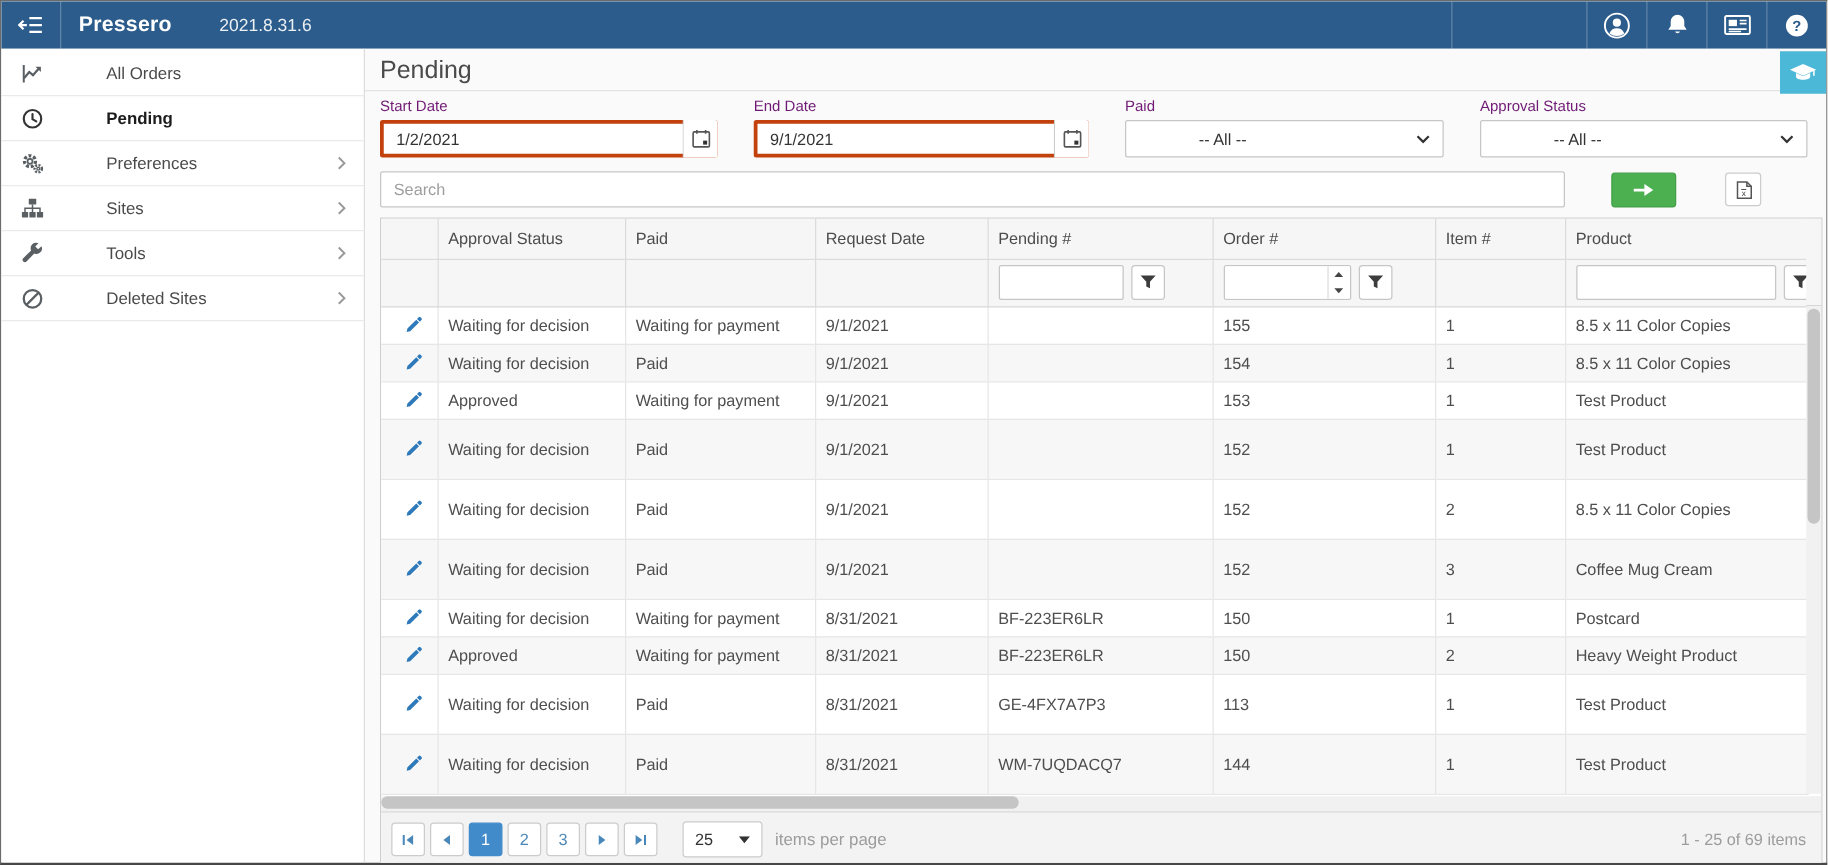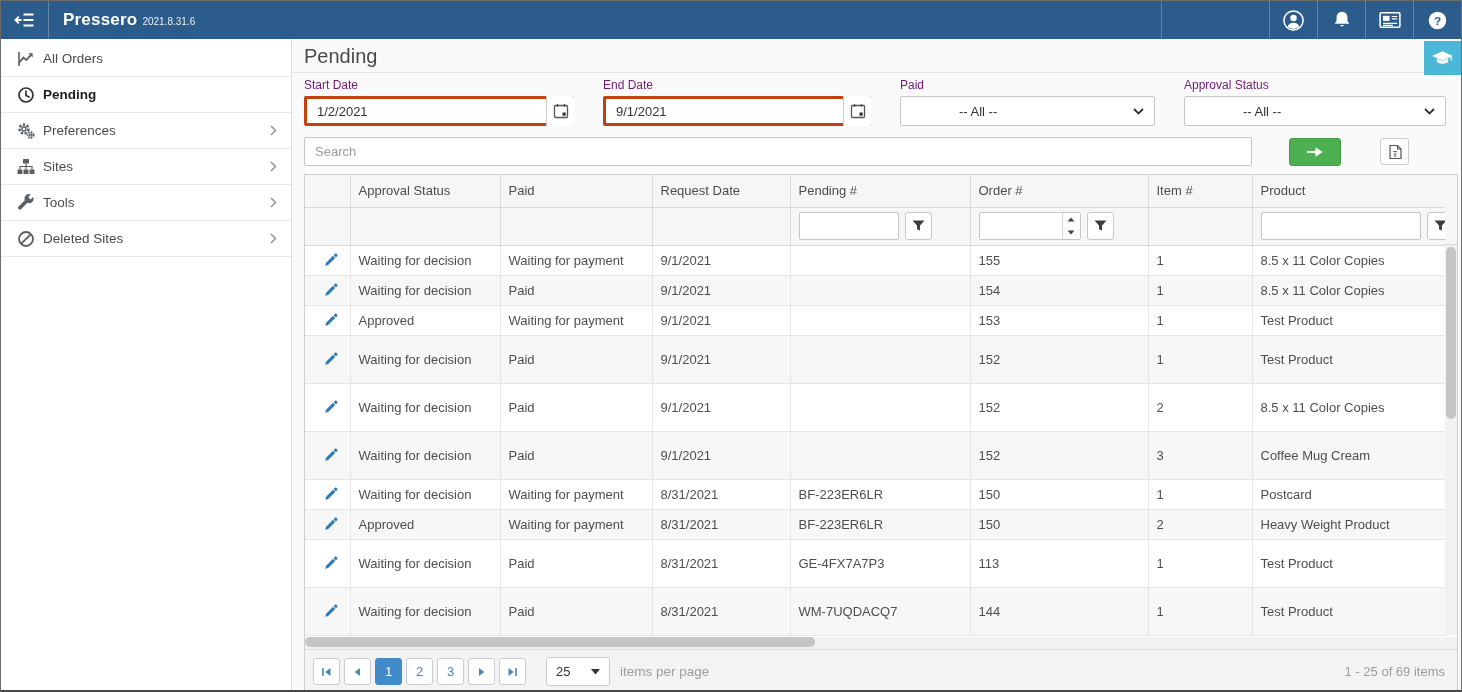--- a/index.html
+++ b/index.html
@@ -3,32 +3,32 @@
 <meta charset="utf-8">
 <style>
   * { box-sizing: border-box; margin: 0; padding: 0; }
   html,body { background:#fff; }
   body { font-family: "Liberation Sans", "DejaVu Sans", sans-serif; width:1462px; }
   .app { width:1462px; height:692px; border:1px solid #6b6b6b; border-bottom:2px solid #474747; overflow:hidden; position:relative; background:#fff; }
 
   
   .topbar { height:38px; background:#2b5c8b; display:flex; align-items:stretch; color:#fff; }
   .menu-btn { width:48px; display:flex; align-items:center; justify-content:center; cursor:pointer; border-right:1px solid rgba(255,255,255,.25); }
-  .brand { display:flex; align-items:baseline; padding-left:14px; align-self:center; }
+  .brand { display:flex; align-items:baseline; padding-left:14px; align-self:center;gap:33px; }
   .brand-name { font-size:17px; font-weight:700; letter-spacing:.2px; }
-  .brand-ver { font-size:10px; margin-left:5px; color:rgba(255,255,255,.9);text-align:right; }
+  .brand-ver { font-size:14px; margin-left:5px; color:rgba(255,255,255,.9);text-align:right; }
   .tb-spacer { flex:1; }
   .tb-divider { width:1px; background:rgba(255,255,255,.25); }
   .tb-gap { width:107px; }
   .tb-icon { width:48px; display:flex; align-items:center; justify-content:center; border-left:1px solid rgba(255,255,255,.25); cursor:pointer; }
 
   
   .main { display:flex; height:654px; }
   .sidebar { width:293px; background:#fff; border-right:1px solid #ddd; padding-top:2px; }
-  .side-item { height:36px; display:flex; align-items:center; padding:0 14px 0 16px; border-bottom:1px solid #eaeaea; cursor:pointer; }
+  .side-item { height:36px; display:flex; align-items:center; padding:0 14px 0 16px; border-bottom:1px solid #eaeaea; cursor:pointer;gap:42px; }
   .side-icon { width:26px; display:flex; align-items:center; }
   .side-label { font-size:13.5px; color:#4a4a4a; flex:1; }
   .side-item.active .side-label { font-weight:700; color:#1c1c1c; }
   .side-chev { display:flex; }
 
   .content { flex:1; background:#fafafa; position:relative; }
   .titlebar { height:34px; border-bottom:1px solid #e4e4e4; position:relative; padding-left:12px; }
   .page-title { font-size:20px; font-weight:400; color:#4a4a4a; padding-top:6px; }
   .learn-btn { position:absolute; top:2px; right:0; width:37px; height:34px; background:#4bb8d8; border:none; display:flex; align-items:center; justify-content:center; cursor:pointer; }
   .content-inner { padding:0 3px 0 12px; }

